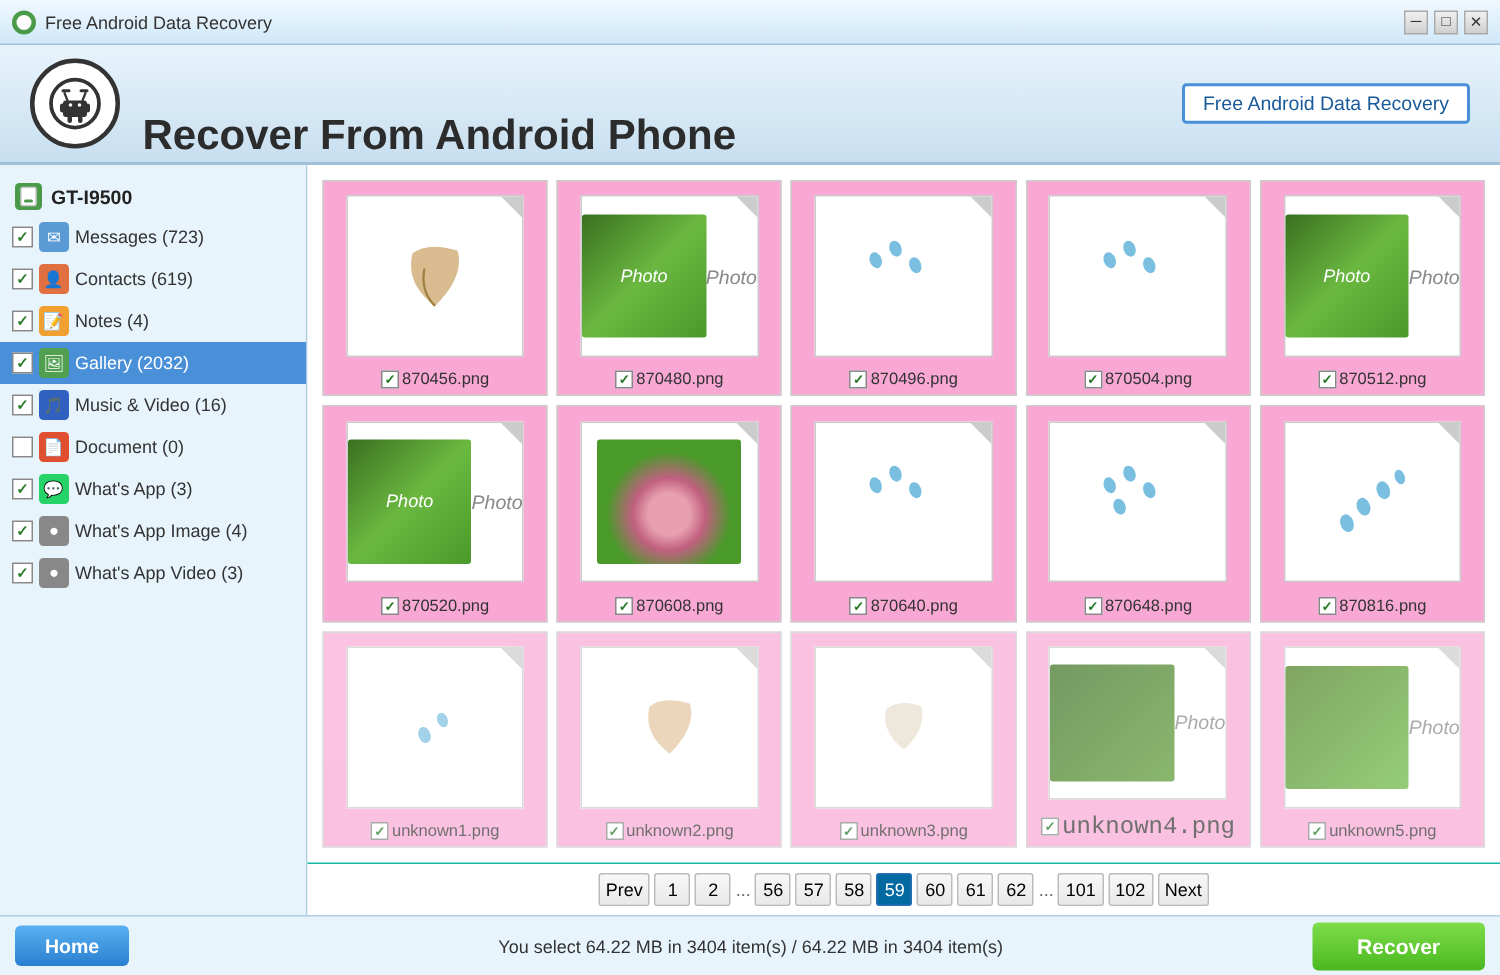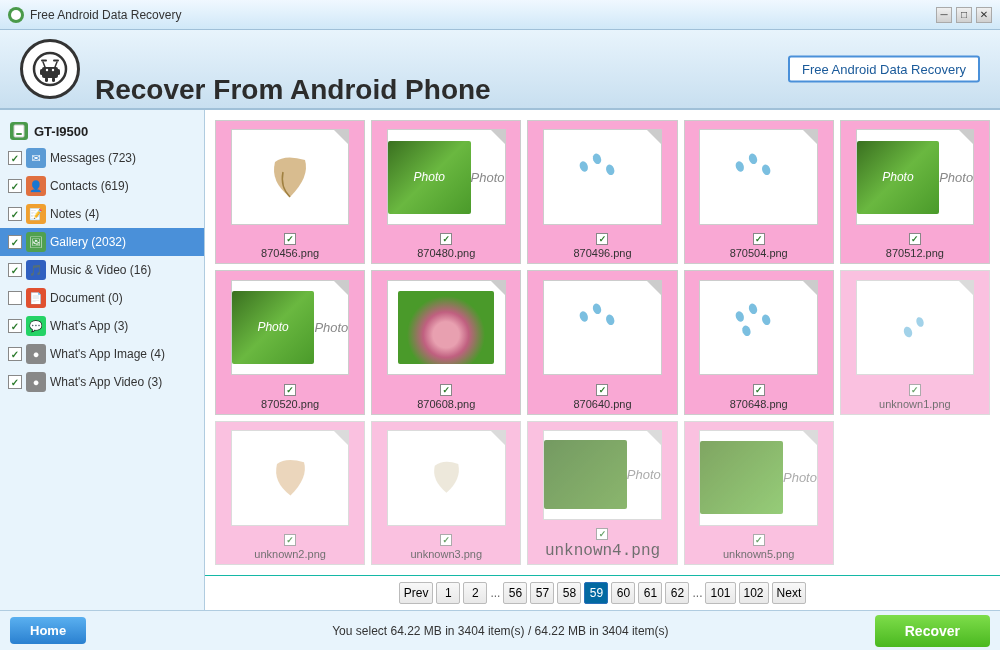--- a/index.html
+++ b/index.html
@@ -114,21 +114,20 @@
       position: relative;
     }
     .thumb-label {
       font-size: 11px;
       color: #333;
       text-align: center;
       display: flex;
       align-items: center;
       gap: 2px;
       flex-shrink: 0;
-      flex-direction: column;
     }
     .thumb-checkbox { width: 12px; height: 12px; border: 1px solid #888; background: white; display: flex; align-items: center; justify-content: center; font-size: 9px; color: #2a7a2a; }
     .thumb-checkbox.checked::after { content: '✓'; font-weight: bold; }
 
     
     .doc-thumb {
       width: 80%;
       height: 85%;
       background: white;
       border: 1px solid #ccc;
@@ -469,20 +468,41 @@
                   <ellipse cx="32" cy="18" rx="3.6" ry="4.95" fill="#7bbfe0" transform="rotate(-20,32,18)"></ellipse>
                   <ellipse cx="14" cy="28" rx="3.6" ry="4.95" fill="#7bbfe0" transform="rotate(-20,14,28)"></ellipse>
         </svg>
       </div>
         </div>
       </div>
 
     <div class="thumb-label">
       <div class="thumb-checkbox checked"></div>
       <span style="font-size:11px;">870648.png</span>
+    </div>
+  </div>
+        <div class="thumb">
+
+      <div class="thumb-img">
+        <div class="doc-thumb">
+          <div class="doc-corner"></div>
+          <div style="width:85%;height:80%;display:flex;align-items:center;justify-content:center;">
+        <svg viewBox="0 0 50 50" width="55" height="55">
+          <ellipse cx="10" cy="38" rx="4" ry="5.5" fill="#7bbfe0" transform="rotate(-20,10,38)"></ellipse>
+          <ellipse cx="20" cy="28" rx="4" ry="5.5" fill="#7bbfe0" transform="rotate(-20,20,28)"></ellipse>
+          <ellipse cx="32" cy="18" rx="4" ry="5.5" fill="#7bbfe0" transform="rotate(-20,32,18)"></ellipse>
+          <ellipse cx="42" cy="10" rx="3" ry="4.5" fill="#7bbfe0" transform="rotate(-20,42,10)"></ellipse>
+        </svg>
+      </div>
+        </div>
+      </div>
+
+    <div class="thumb-label">
+      <div class="thumb-checkbox checked"></div>
+      <span style="font-size:11px;">870816.png</span>
     </div>
   </div>
         <div class="thumb partially-visible">
 
       <div class="thumb-img">
         <div class="doc-thumb">
           <div class="doc-corner"></div>
           <div style="width:85%;height:80%;display:flex;align-items:center;justify-content:center;">
         <svg viewBox="0 0 50 50" width="50" height="50">
           <ellipse cx="18" cy="30" rx="4" ry="5.5" fill="#7bbfe0" transform="rotate(-20,18,30)"></ellipse>

